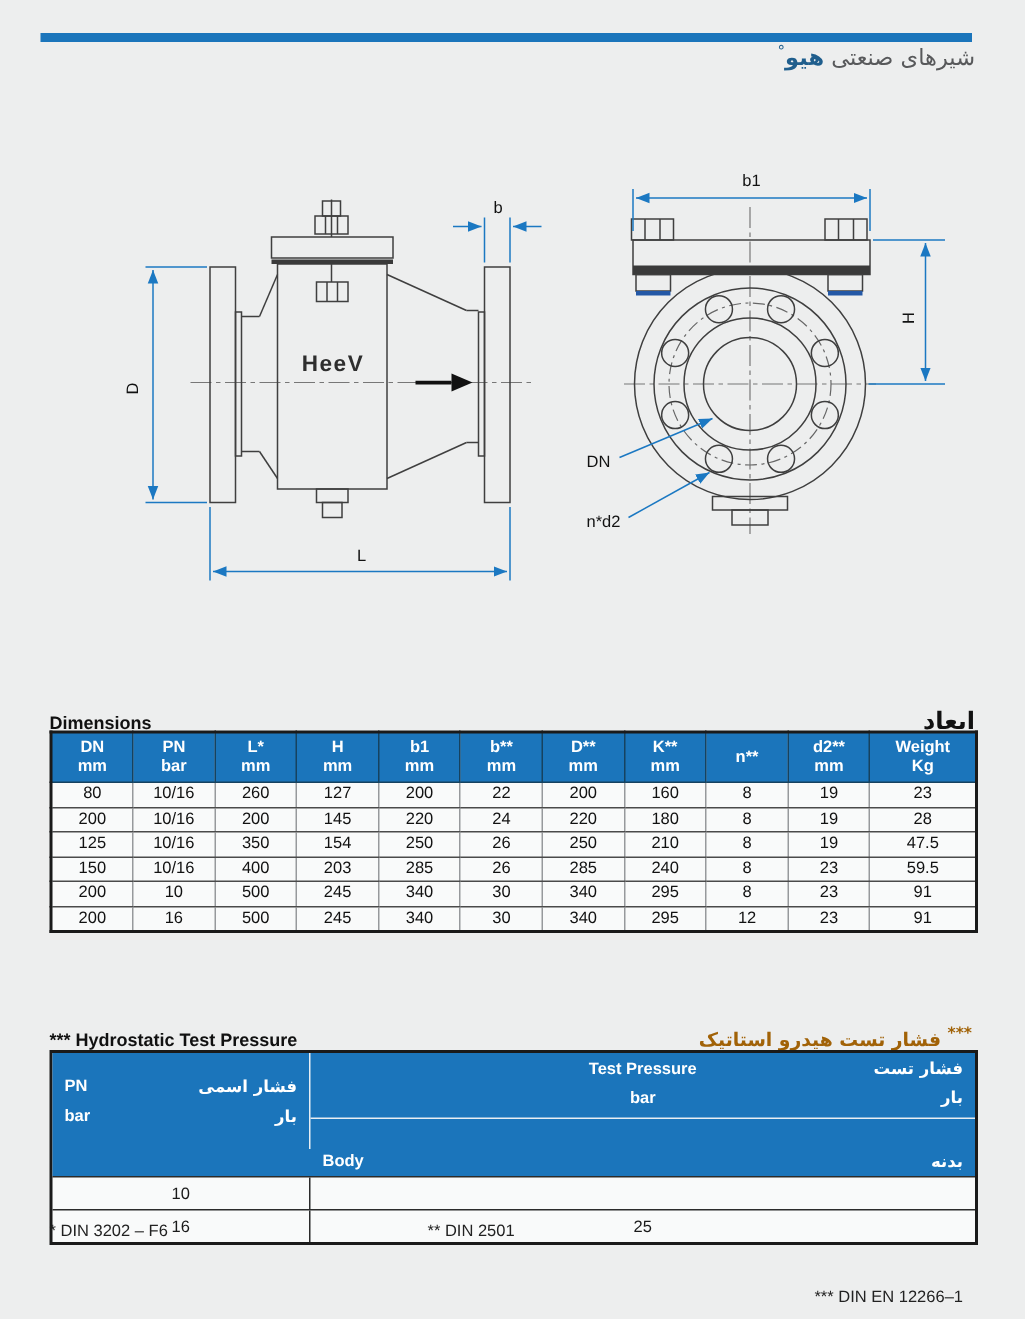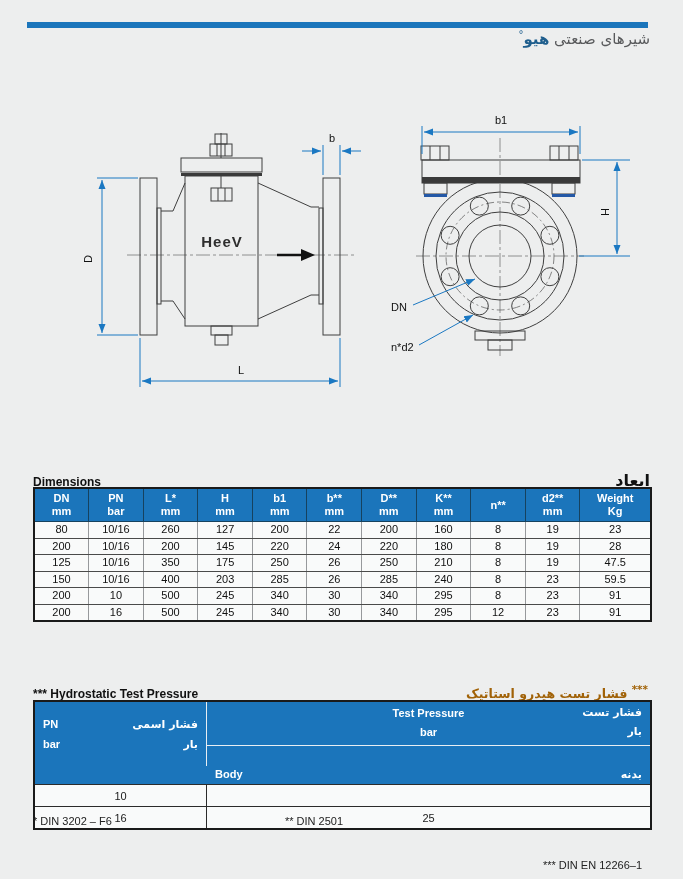--- a/index.html
+++ b/index.html
@@ -265,21 +265,21 @@
         <td>180</td>
         <td>8</td>
         <td>19</td>
         <td>28</td>
       </tr>
 
       <tr>
         <td>125</td>
         <td>10/16</td>
         <td>350</td>
-        <td>175</td>
+        <td>154</td>
         <td>250</td>
         <td>26</td>
         <td>250</td>
         <td>210</td>
         <td>8</td>
         <td>19</td>
         <td>47.5</td>
       </tr>
 
       <tr>

